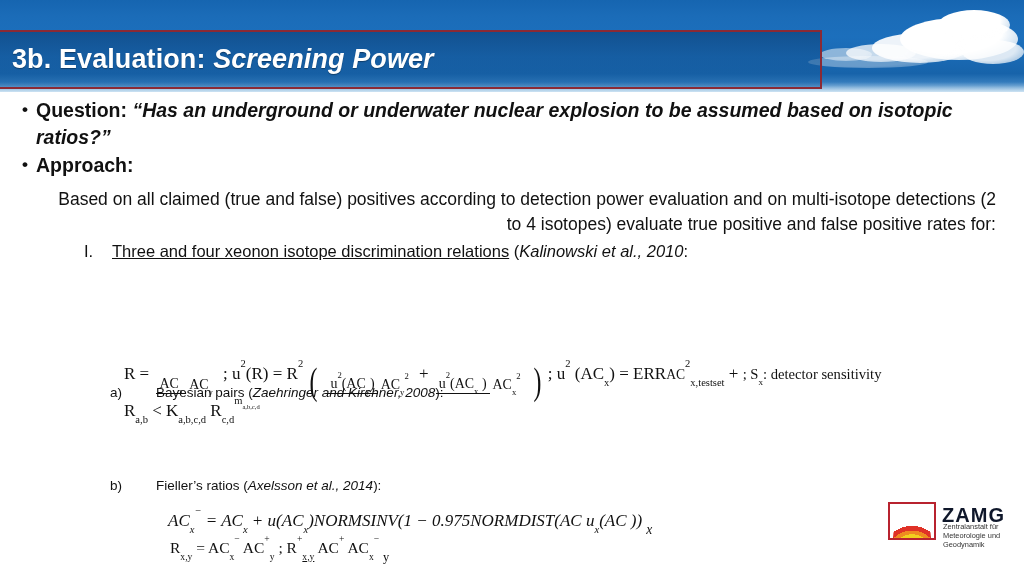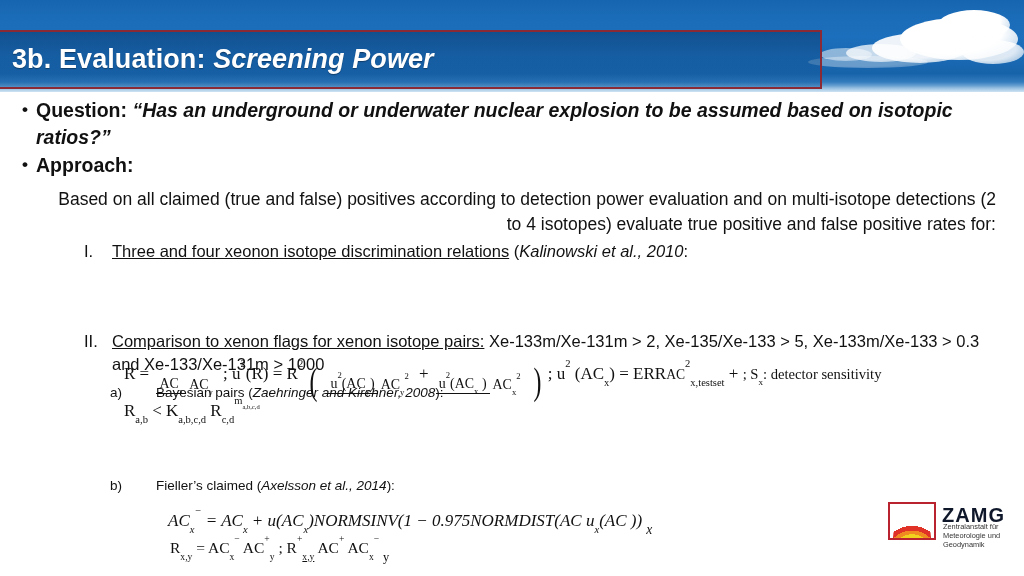--- a/index.html
+++ b/index.html
@@ -337,24 +337,20 @@
       <span>+</span>
       <span class="small-note"><span>; S</span><sub>x</sub><span>: detector sensitivity</span></span>
     </div>
 
     <div class="math f-line formula-2">
       <span>R</span><sub>a,b</sub>
       <span>&lt; K</span><sub>a,b,c,d</sub>
       <span> R</span><sub>c,d</sub><sup><span>m</span><sub>a,b,c,d</sub></sup>
     </div>
 
-    <div class="roman-item item-II">
-      <div class="roman-num">II.</div>
-      <div class="roman-body"><span class="uline">Comparison to xenon flags for xenon isotope pairs:</span><span> Xe-133m/Xe-131m &gt; 2, Xe-135/Xe-133 &gt; 5, Xe-133m/Xe-133 &gt; 0.3 and Xe-133/Xe-131m &gt; 1000</span></div>
-    </div>
 
     <div class="letter-item item-a">
       <div class="letter-num">a)</div>
       <div><span>Bayesian pairs (</span><span class="it">Zaehringer and Kirchner, 2008</span><span>):</span></div>
     </div>
 
     <div class="math mi f-line formula-3">
       <span>AC</span><sub>x</sub><sup>−</sup>
       <span>= AC</span><sub>x</sub>
       <span>+ u(AC</span><sub>x</sub><span>)NORMSINV(1 − 0.975NORMDIST(AC</span><span> u</span><sub>x</sub><span>(AC ))</span>
@@ -367,21 +363,21 @@
       <span>= AC</span><sub>x</sub><sup>−</sup>
       <span> AC</span><sup>+</sup><sub>y</sub>
       <span>; R</span><sup>+</sup><sub class="uline">x,y</sub>
       <span>AC</span><sup>+</sup>
       <span> AC</span><sub>x</sub><sup>−</sup>
       <sub class="tiny-trail">y</sub>
     </div>
 
     <div class="letter-item item-b">
       <div class="letter-num">b)</div>
-      <div><span>Fieller’s claimed (</span><span class="it">Axelsson et al., 2014</span><span>):</span></div>
+      <div><span>Fieller’s ratios (</span><span class="it">Axelsson et al., 2014</span><span>):</span></div>
     </div>
 
   </div>
 
   <div class="logo">
     <div class="logo-mark">
       <div class="rainbow"></div>
     </div>
     <div class="logo-title">ZAMG</div>
     <div class="logo-sub">Zentralanstalt für Meteorologie und Geodynamik</div>

